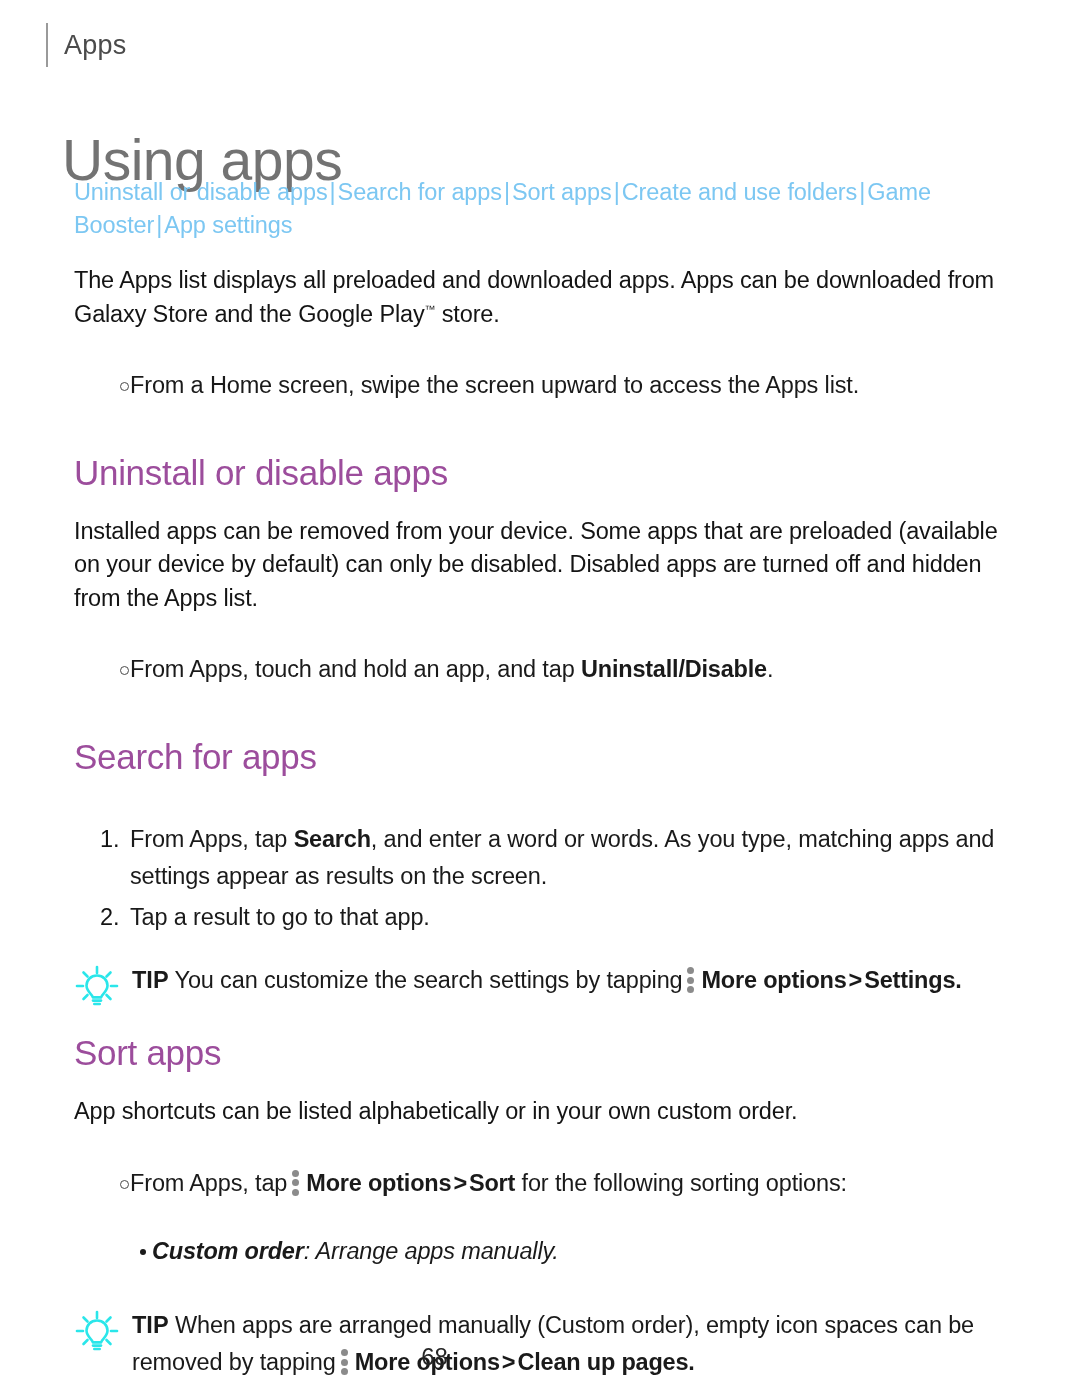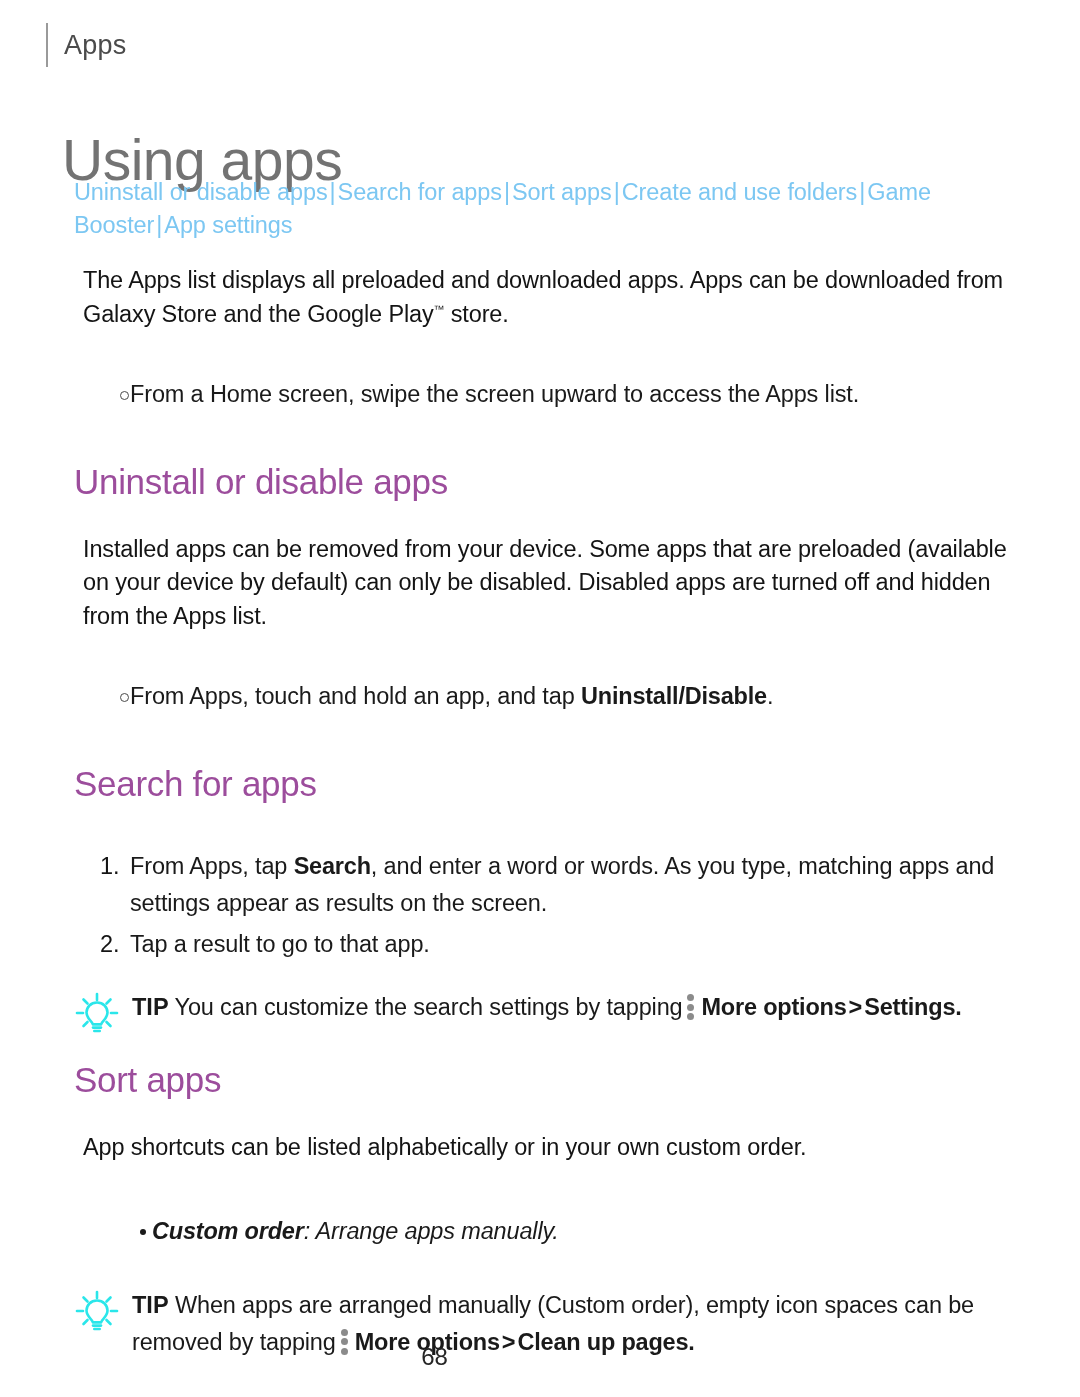--- a/index.html
+++ b/index.html
@@ -80,21 +80,21 @@
   }
   .navlinks .sep {
     color: #7cc7f2;
     padding: 0 2px;
   }
 
   
   p.body {
     font-size: 23.5px;
     line-height: 33.5px;
-    margin: 9px;
+    margin: 0;
     color: #141414;
     letter-spacing: -0.15px;
   }
   .gap-s { height: 14px; }
   .gap-m { height: 22px; }
   .gap-l { height: 34px; }
 
   sup.tm {
     font-size: 11px;
     vertical-align: super;
@@ -321,20 +321,26 @@
       <span>You can customize the search settings by tapping</span><span class="kebab"><i></i><i></i><i></i></span><b>More options</b><span class="arrow">&gt;</span><b>Settings</b><b>.</b>
     </div>
 
     <div class="gap-l"></div>
 
     <h2 class="section">Sort apps</h2>
     <div class="gap-m"></div>
     <p class="body">App shortcuts can be listed alphabetically or in your own custom order.</p>
     <div class="gap-m"></div>
 
+    <ul class="circle-list">
+      <li>
+        <span class="cbullet"></span>
+        <span>From Apps, tap</span><span class="kebab"><i></i><i></i><i></i></span><b>More options</b><span class="arrow">&gt;</span><b>Sort</b><span> for the following sorting options:</span>
+      </li>
+    </ul>
 
     <div class="gap-s"></div>
 
     <ul class="dot-list">
       <li>
         <span class="dbullet"></span>
         <b>Custom order</b><span>:</span><span> Arrange apps manually.</span>
       </li>
     </ul>
 

